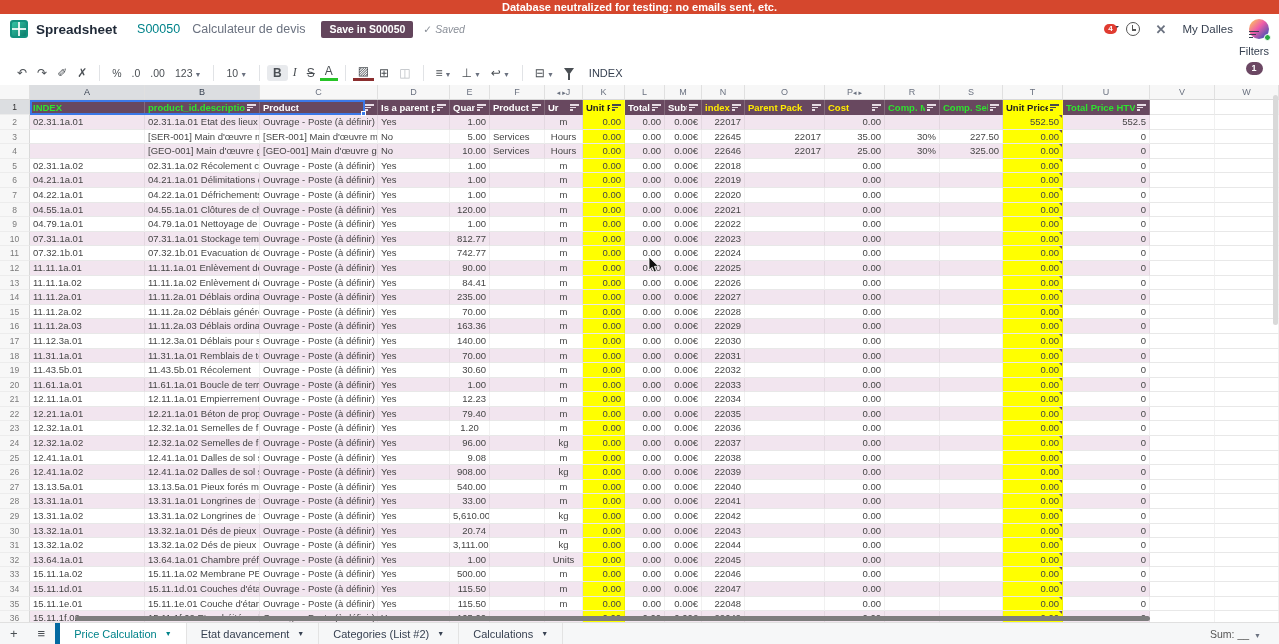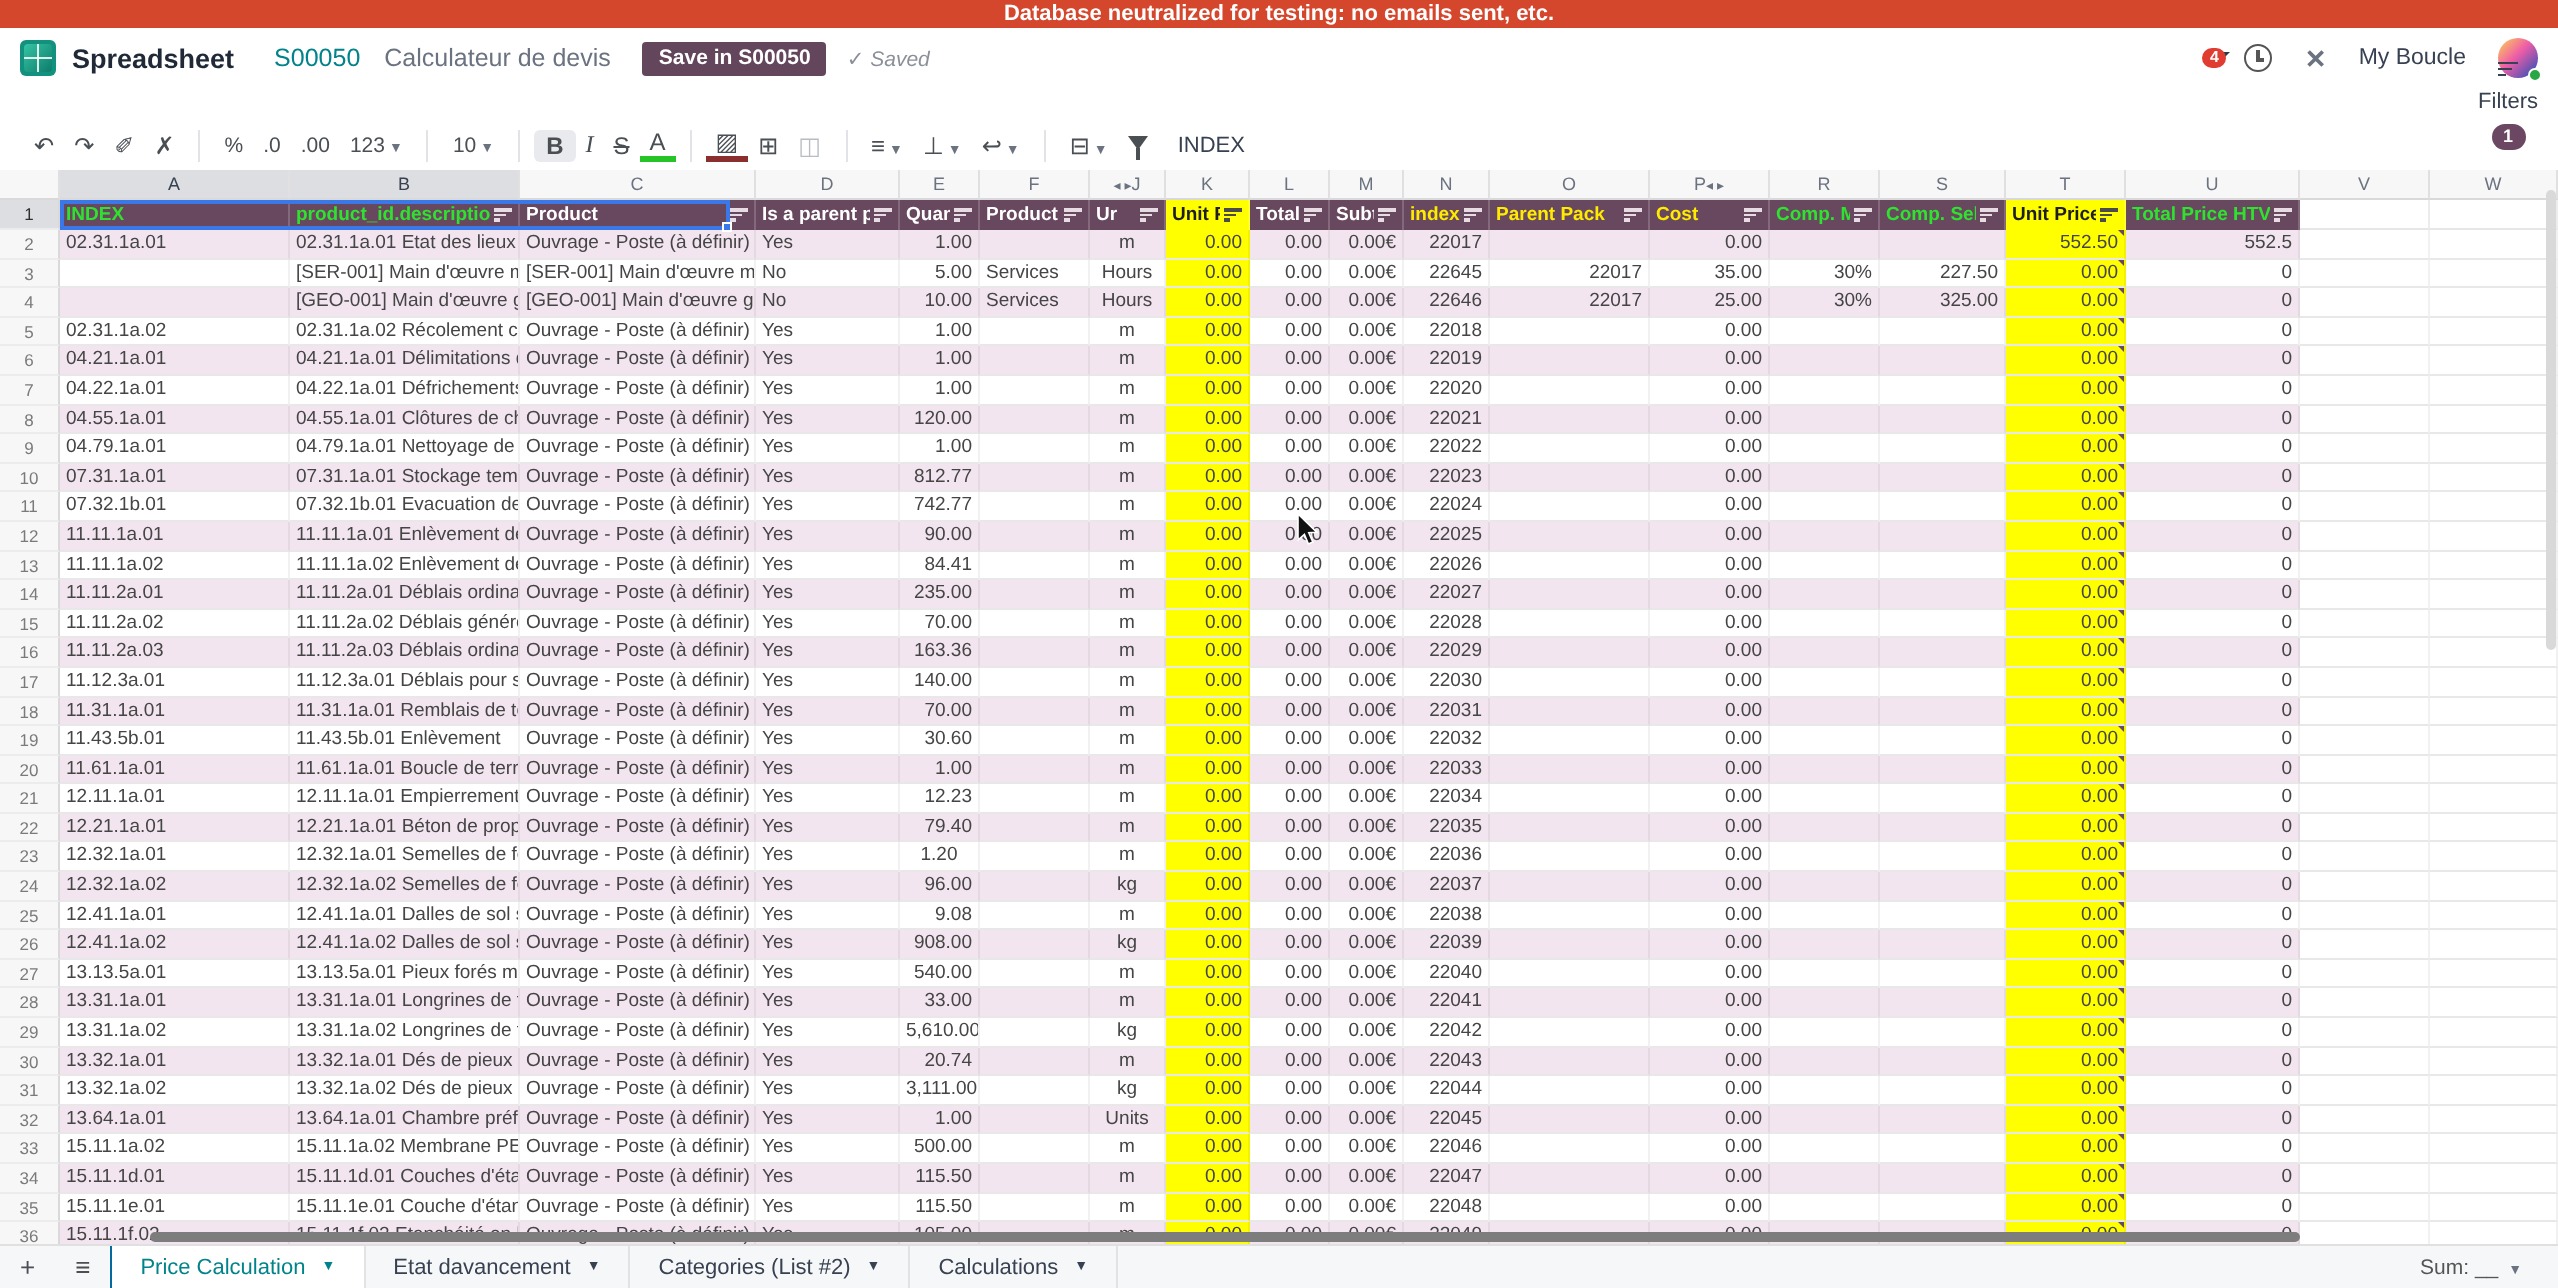--- a/index.html
+++ b/index.html
@@ -112,21 +112,21 @@
 
   .hscroll { position:absolute; left:75px; top:531px; width:1075px; height:5px; background:#7d7d7d; border-radius:3px; }
   .vscroll { position:absolute; right:1px; top:10px; width:5px; height:230px; background:#d9d9d9; border-radius:3px; }
 
   
   .bottombar { position:absolute; left:0; top:622px; width:1279px; height:22px; background:#f6f7f8;
                border-top:1px solid #e0e0e0; display:flex; align-items:center; }
   .bb-icon { font-size:13px; color:#4a4f54; padding:0 10px; }
   .tab { height:22px; display:flex; align-items:center; gap:6px; padding:0 14px; font-size:11px; color:#374151;
          border-right:1px solid #e3e3e3; }
-  .tab:first-of-type { border-left:1px solid #0369a1; }
+  .tab:first-of-type { border-left:5px solid #0369a1; }
   .tab.active { background:#fff; color:#01838a; }
   .tab .caret { color:inherit; }
   .sum { margin-left:auto; font-size:10.5px; color:#555; padding-right:18px; }
 
   .cursor { position:absolute; left:648px; top:256px; width:12px; height:18px; z-index:50; pointer-events:none; }
 </style>
 </head>
 <body>
 
 <div class="banner">Database neutralized for testing: no emails sent, etc.</div>
@@ -138,21 +138,21 @@
   <span class="doc-title">Calculateur de devis</span>
   <span class="save-badge">Save in S00050</span>
   <span class="saved"><span class="chk">✓</span><span>Saved</span></span>
   <div class="topbar-right">
     <span style="position:relative">
       <span class="bubble"></span>
       <span class="badge-red">4</span>
     </span>
     <span class="clock"></span>
     <span class="tools">✕</span>
-    <span class="company">My Boucle</span>
+    <span class="company">My Dalles</span>
     <span class="avatar">
         <span class="presence"></span>
       </span>
   </div>
 </div>
 
 <div class="menubar">
   <span class="filters-chip">
     <span class="fbars">
         <i></i>
@@ -728,21 +728,21 @@
       <div class="cell al-r" style="width: 55px;"></div>
       <div class="cell al-r" style="width: 63px;"></div>
       <div class="cell al-r yellow tmark" style="width: 60px;">0.00</div>
       <div class="cell al-r" style="width: 87px;">0</div>
       <div class="cell  outside" style="width: 65px;"></div>
       <div class="cell  outside" style="width: 64px;"></div>
     </div>
     <div class="grow drow">
       <div class="gut">19</div>
       <div class="cell " style="width: 115px;">11.43.5b.01</div>
-      <div class="cell " style="width: 115px;">11.43.5b.01 Enlèvement</div>
+      <div class="cell " style="width: 115px;">11.43.5b.01 Récolement</div>
       <div class="cell " style="width: 118px;">Ouvrage - Poste (à définir) - m</div>
       <div class="cell " style="width: 72px;">Yes</div>
       <div class="cell al-r" style="width: 40px;">30.60</div>
       <div class="cell " style="width: 55px;"></div>
       <div class="cell al-c" style="width: 38px;">m</div>
       <div class="cell al-r yellow" style="width: 42px;">0.00</div>
       <div class="cell al-r" style="width: 40px;">0.00</div>
       <div class="cell al-r" style="width: 37px;">0.00€</div>
       <div class="cell al-r" style="width: 43px;">22032</div>
       <div class="cell al-r" style="width: 80px;"></div>

